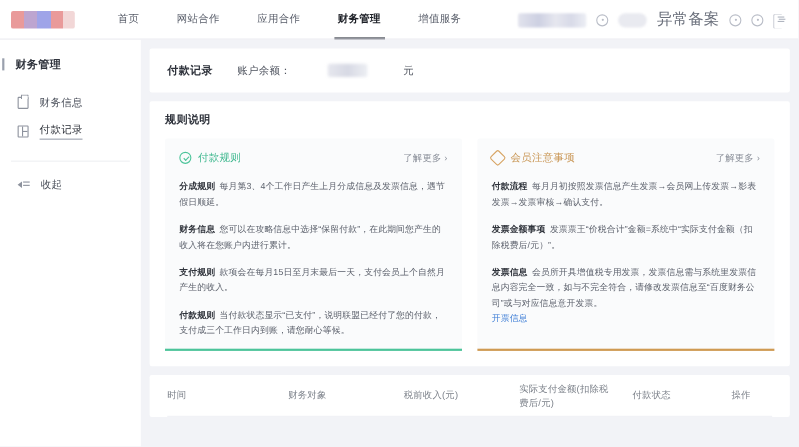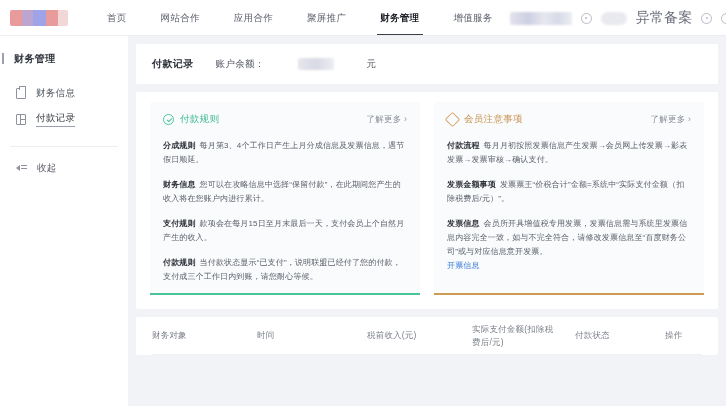--- a/index.html
+++ b/index.html
@@ -392,21 +392,20 @@
 </head>
 <body>
 
 <div class="topbar">
   <div class="logo"></div>
 
   <div class="nav">
     <div class="nav-item">首页</div>
     <div class="nav-item">网站合作</div>
     <div class="nav-item">应用合作</div>
-    <div class="nav-item">聚屏推广</div>
     <div class="nav-item active">财务管理</div>
     <div class="nav-item">增值服务</div>
   </div>
 
   <div class="topright">
     <div class="user-blur"></div>
     <div class="rt-icon dot"></div>
     <div class="avatar-blur"></div>
     <div class="rt-text">异常备案</div>
     <div class="rt-icon dot"></div>
@@ -443,20 +442,21 @@
     <div class="card headcard">
       <div class="headcard-title">付款记录</div>
       <div class="balance-wrap">
         <span>账户余额：</span>
         <span class="balance-blur"></span>
         <span>元</span>
       </div>
     </div>
 
     <div class="card rules">
+      <div class="rules-title">规则说明</div>
 
       <div class="rule-row">
 
         <div class="rule-card green">
           <div class="rule-head">
             <div class="rule-head-left">
               <span class="rh-ico check"></span>
               <span class="rule-head-title">付款规则</span>
             </div>
             <span class="more-link">了解更多 ›</span>
@@ -498,22 +498,22 @@
           </div>
 
           <div class="accent"></div>
         </div>
 
       </div>
     </div>
 
     <div class="card tablecard">
       <div class="t-row t-head">
+        <div class="t-cell c1">时间</div>
         <div class="t-cell c2">财务对象</div>
-        <div class="t-cell c1">时间</div>
         <div class="t-cell c3">税前收入(元)</div>
         <div class="t-cell c4">实际支付金额(扣除税费后/元)</div>
         <div class="t-cell c5">付款状态</div>
         <div class="t-cell c6">操作</div>
       </div>
 
     </div>
 
   </div>
 </div>

